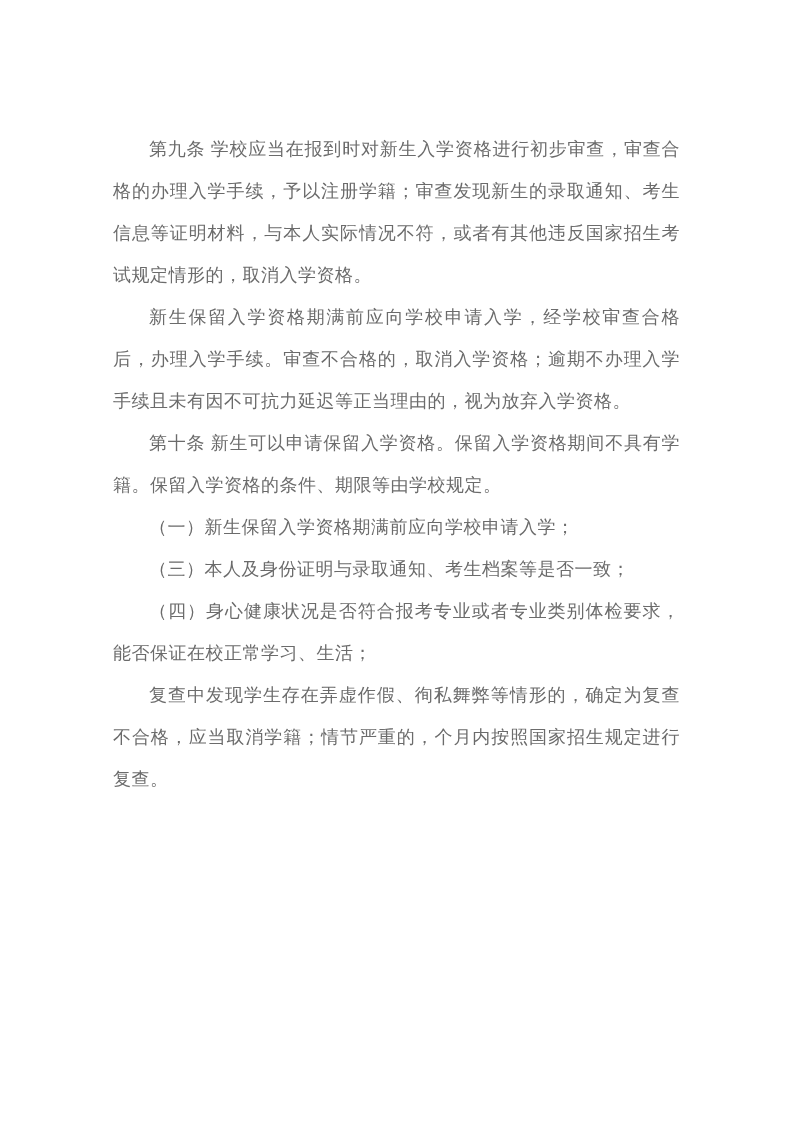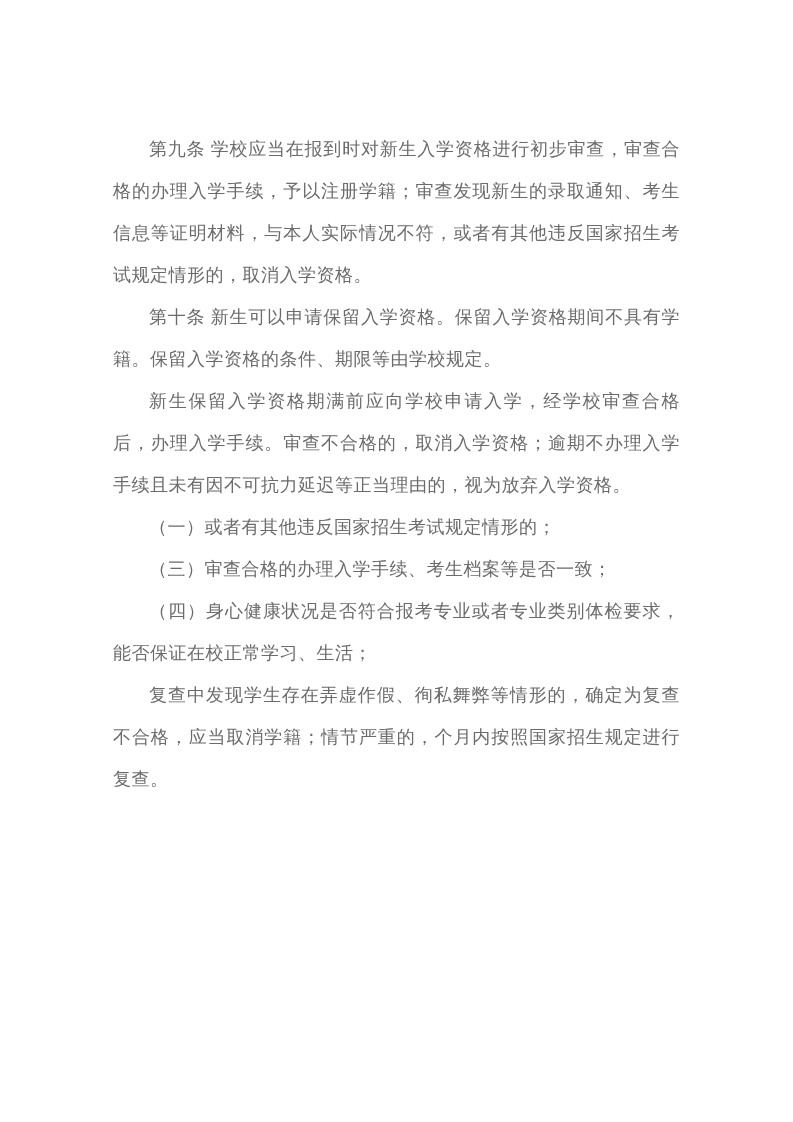--- a/index.html
+++ b/index.html
@@ -39,29 +39,29 @@
   }
 </style>
 </head>
 <body>
 
 <div class="page">
   <div class="content">
 
     <p>第九条 学校应当在报到时对新生入学资格进行初步审查，审查合格的办理入学手续，予以注册学籍；审查发现新生的录取通知、考生信息等证明材料，与本人实际情况不符，或者有其他违反国家招生考试规定情形的，取消入学资格。</p>
 
+    <p>新生保留入学资格期满前应向学校申请入学，经学校审查合格后，办理入学手续。审查不合格的，取消入学资格；逾期不办理入学手续且未有因不可抗力延迟等正当理由的，视为放弃入学资格。</p>
+
     <p>第十条 新生可以申请保留入学资格。保留入学资格期间不具有学籍。保留入学资格的条件、期限等由学校规定。</p>
 
-    <p>新生保留入学资格期满前应向学校申请入学，经学校审查合格后，办理入学手续。审查不合格的，取消入学资格；逾期不办理入学手续且未有因不可抗力延迟等正当理由的，视为放弃入学资格。</p>
+
+    <p>（一）新生保留入学资格期满前应向学校申请入学；</p>
 
 
-    <p>（一）或者有其他违反国家招生考试规定情形的；</p>
-
-
-    <p>（三）审查合格的办理入学手续、考生档案等是否一致；</p>
+    <p>（三）本人及身份证明与录取通知、考生档案等是否一致；</p>
 
     <p>（四）身心健康状况是否符合报考专业或者专业类别体检要求，能否保证在校正常学习、生活；</p>
 
 
     <p>复查中发现学生存在弄虚作假、徇私舞弊等情形的，确定为复查不合格，应当取消学籍；情节严重的，个月内按照国家招生规定进行复查。</p>
 
   </div>
 </div>
 
 </body></html>

